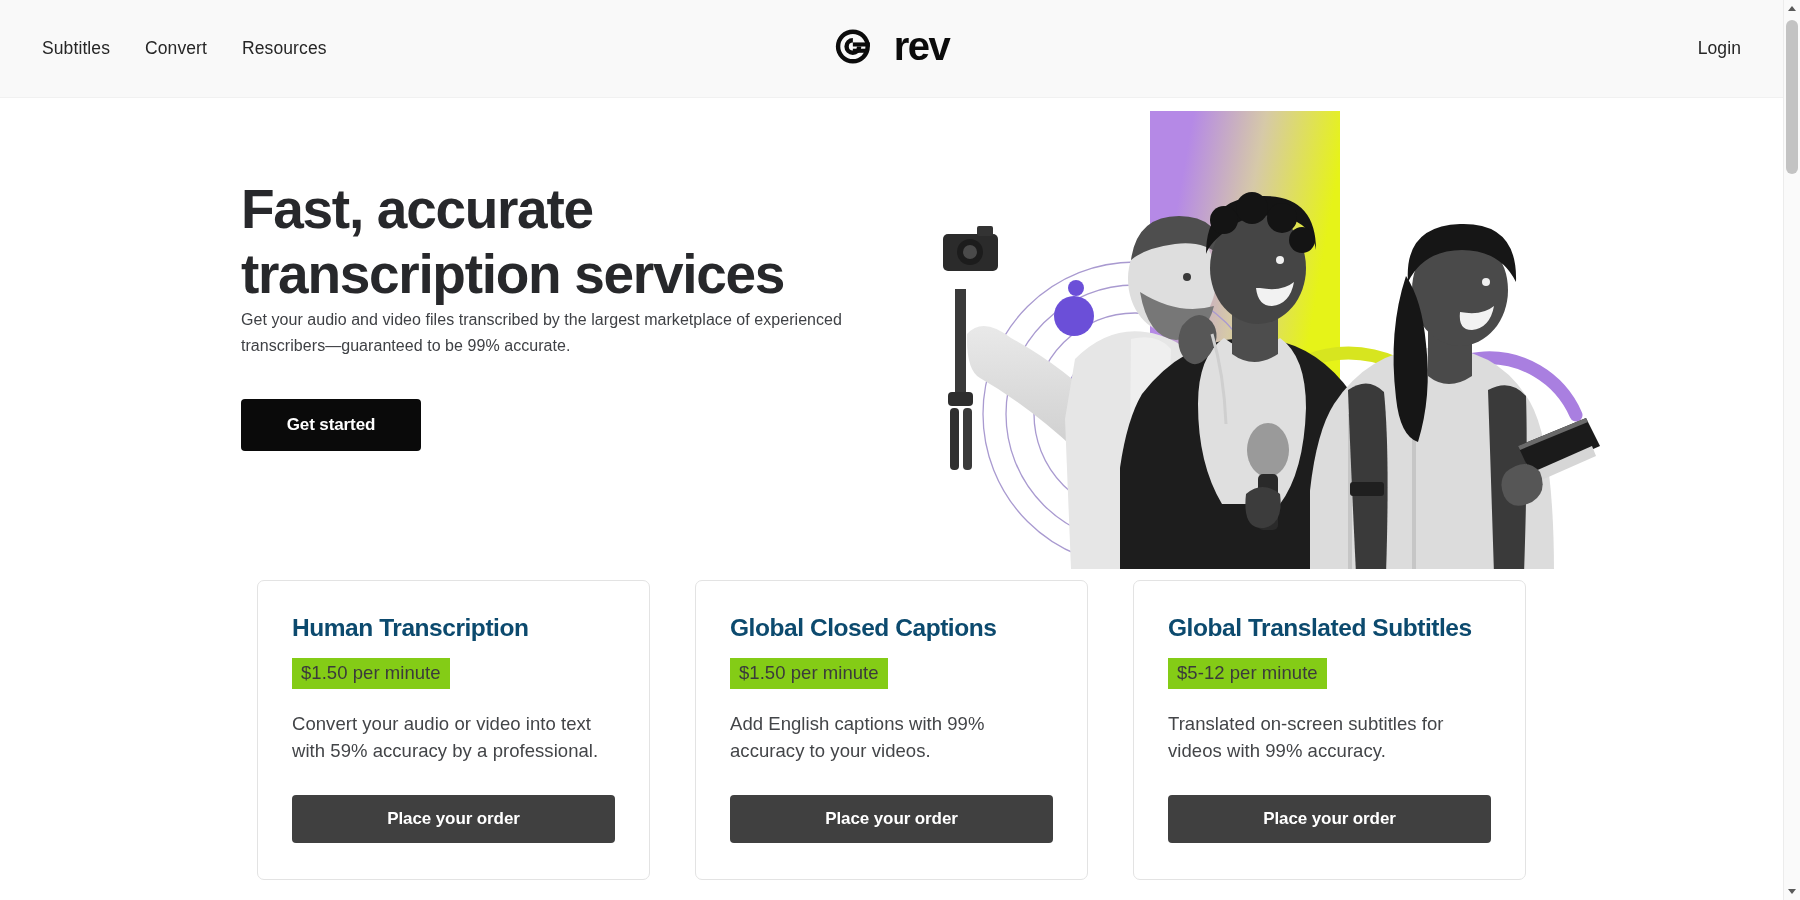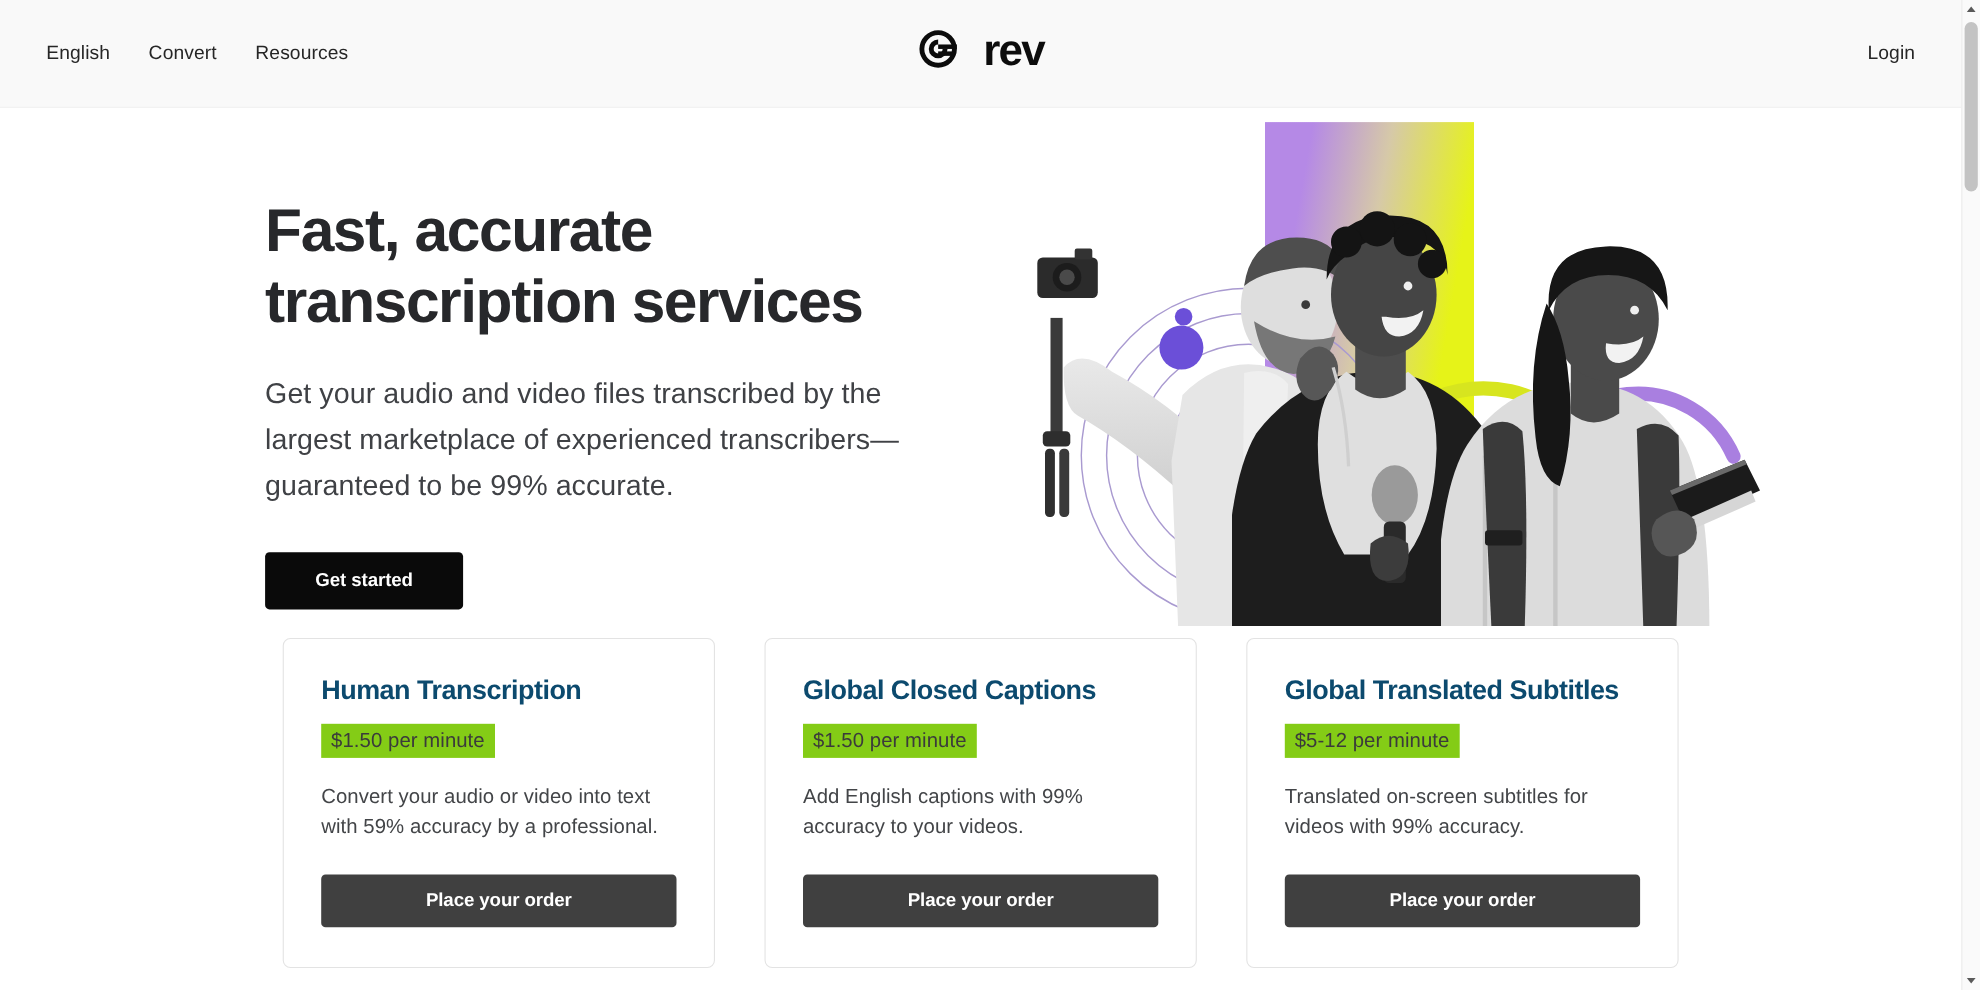--- a/index.html
+++ b/index.html
@@ -56,21 +56,21 @@
     cursor: pointer;
     font-family: "Liberation Sans", sans-serif;
   }
 
   #logo {
     position: absolute;
     left: 50%;
     top: 26px;
     transform: translateX(-50%);
     display: flex;
-    align-items: flex-start;
+    align-items: center;
     gap: 23px;
     cursor: pointer;
   }
   #logo-mark { display: block; }
   #logo-word {
     font-size: 40px;
     font-weight: bold;
     color: #0c0c0c;
     letter-spacing: -1.6px;
     line-height: 1;
@@ -106,22 +106,21 @@
   #hero-title {
     font-size: 55px;
     font-weight: bold;
     line-height: 1.18;
     letter-spacing: -1.3px;
     color: #27282b;
     max-width: 640px;
   }
 
   #hero-sub {
-    margin-top: 29px;
-    font-size: 26px;
+    font-size: 16px;
     line-height: 1.62;
     color: #3f4145;
     max-width: 635px;
     letter-spacing: 0.05px;
   }
 
   #get-started-btn {
     margin-top: 40px;
     display: inline-flex;
     align-items: center;
@@ -303,21 +302,21 @@
 </head>
 <body>
 
 <div id="page">
 
   <div id="viewport">
 
     <header id="header" style="background: rgb(249, 249, 249);">
 
       <nav id="nav-links">
-        <span class="nav-link">English</span>
+        <span class="nav-link">Subtitles</span>
         <span class="nav-link">Convert</span>
         <span class="nav-link">Resources</span>
       </nav>
 
       <div id="logo">
         <svg id="logo-mark" width="37" height="37" viewBox="0 0 100 100">
           <path d="M50 4 A46 46 0 1 0 96 50 A46 46 0 0 0 50 4 Z M50 16 A34 34 0 1 1 16 50 A34 34 0 0 1 50 16 Z" fill="#0c0c0c"></path>
           <path d="M50 27 A23 23 0 1 0 73 50 L61 50 A11 11 0 1 1 50 39 Z" fill="#0c0c0c"></path>
           <rect x="50" y="39" width="46" height="11" fill="#0c0c0c"></rect>
           <rect x="50" y="56" width="40" height="11" fill="#0c0c0c"></rect>

